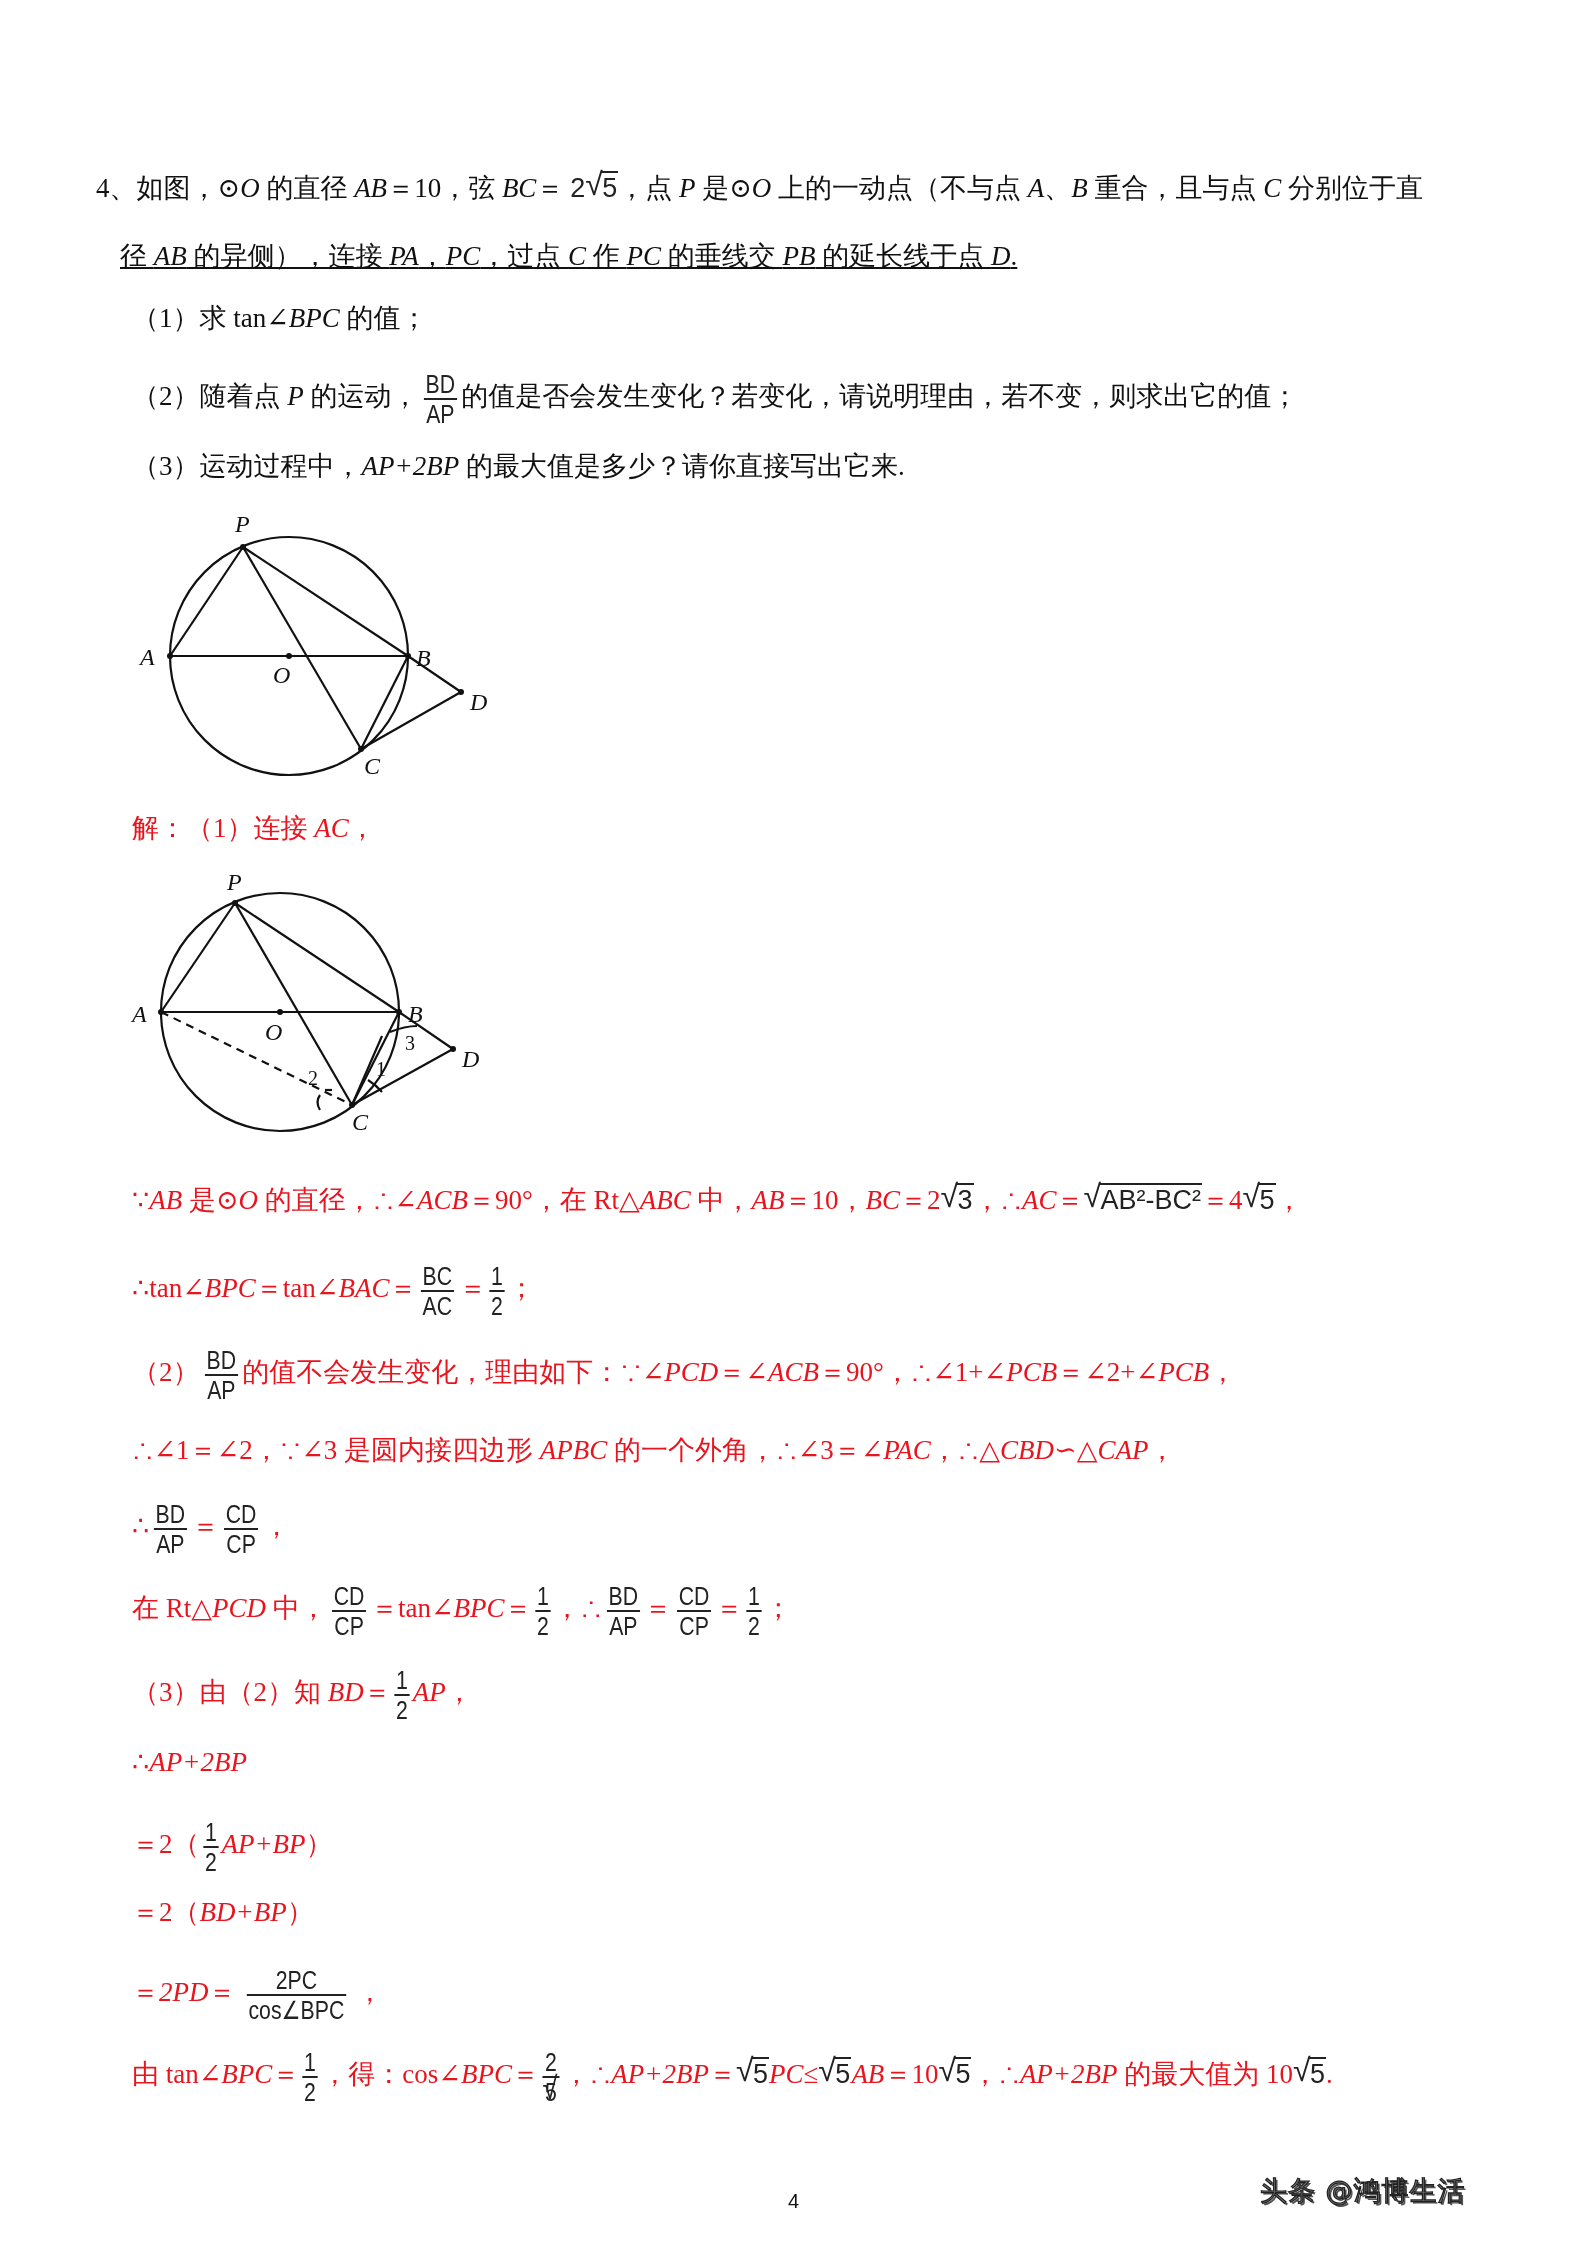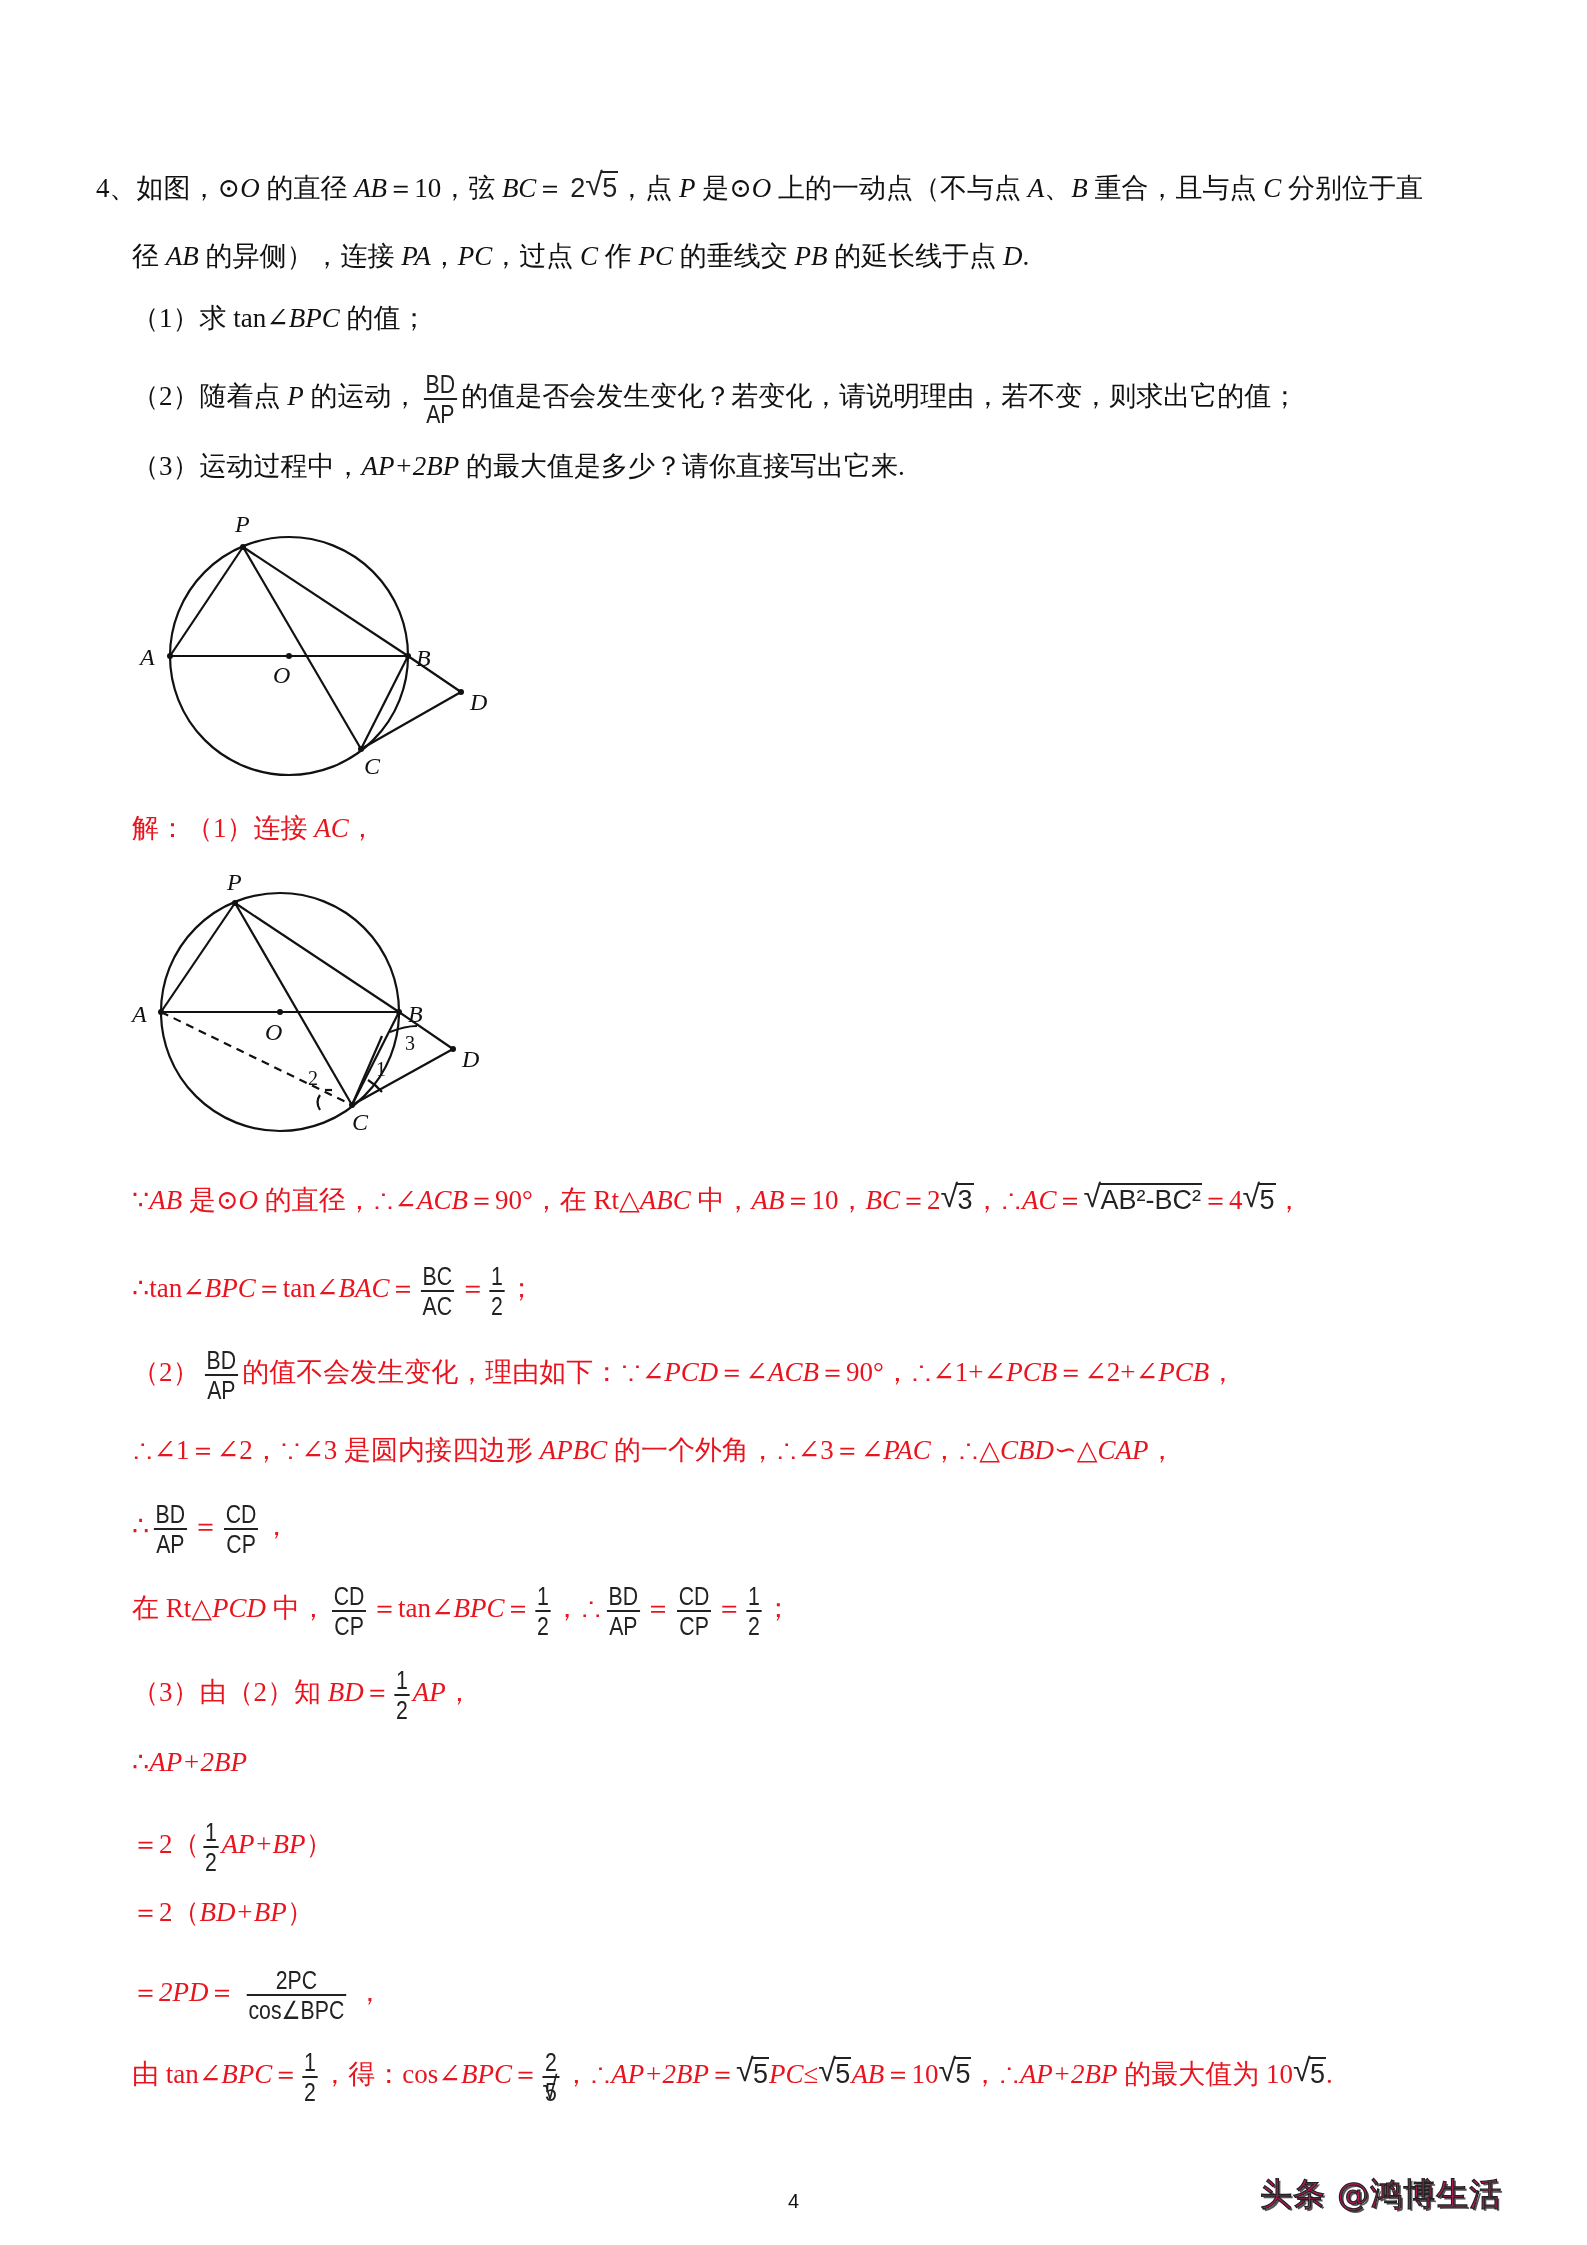--- a/index.html
+++ b/index.html
@@ -13,31 +13,31 @@
           line-height: 28px; margin: 0 2px; transform: scaleX(0.85); }
   .frac .num { padding: 0 2px; }
   .frac .bar { width: 100%; height: 2px; background: #222; }
   .frac .den { padding: 0 2px; }
   .sqrt { display: inline-block; position: relative; padding-left: 16px; }
   .sqrt::before { content: "√"; position: absolute; left: 0; top: -4px; font-size: 32px; }
   .sqrt .rad { border-top: 2px solid currentColor; padding: 0 1px; }
   .dark { color: #222; font-family: "Liberation Sans", sans-serif; }
   svg.fig { position: absolute; }
   .pagenum { position: absolute; left: 788px; top: 2190px; font-family: "Liberation Sans", sans-serif; font-size: 20px; color: #111; }
-  .watermark { position: absolute; left: 1260px; top: 2173px; font-family: "DejaVu Sans", sans-serif; font-size: 32px;
-               color: #be185d; -webkit-text-stroke: 1.2px #222; text-shadow: 2px 2px 0 #555; letter-spacing: 1px; }
+  .watermark { position: absolute; left: 1260px; top: 2173px; font-family: "DejaVu Sans", sans-serif; font-size: 27px;
+               color: #737373; -webkit-text-stroke: 1.2px #222; text-shadow: 2px 2px 0 #555; letter-spacing: 1px; }
 </style>
 </head>
 <body>
 
 <div class="line" style="left:96px; top:168px;">
   <span>4、</span><span>如图，⊙</span><span class="it">O</span><span> 的直径 </span><span class="it">AB</span><span>＝10，弦 </span><span class="it">BC</span><span>＝ </span><span class="dark">2</span><span class="sqrt dark"><span class="rad">5</span></span><span>，点 </span><span class="it">P</span><span> 是⊙</span><span class="it">O</span><span> 上的一动点（不与点 </span><span class="it">A</span><span>、</span><span class="it">B</span><span> 重合，且与点 </span><span class="it">C</span><span> 分别位于直</span>
 </div>
 
-<div class="line" style="left:132px; top:236px;">
+<div class="line" style="left:120px; top:236px;text-decoration:underline;">
   <span>径 </span><span class="it">AB</span><span> 的异侧），连接 </span><span class="it">PA</span><span>，</span><span class="it">PC</span><span>，过点 </span><span class="it">C</span><span> 作 </span><span class="it">PC</span><span> 的垂线交 </span><span class="it">PB</span><span> 的延长线于点 </span><span class="it">D</span><span>.</span>
 </div>
 
 <div class="line" style="left:132px; top:298px;">
   <span>（1）求 tan∠</span><span class="it">BPC</span><span> 的值；</span>
 </div>
 
 <div class="line" style="left:132px; top:370px;">
   <span>（2）随着点 </span><span class="it">P</span><span> 的运动，</span><span class="frac">
       <span class="num">BD</span>

